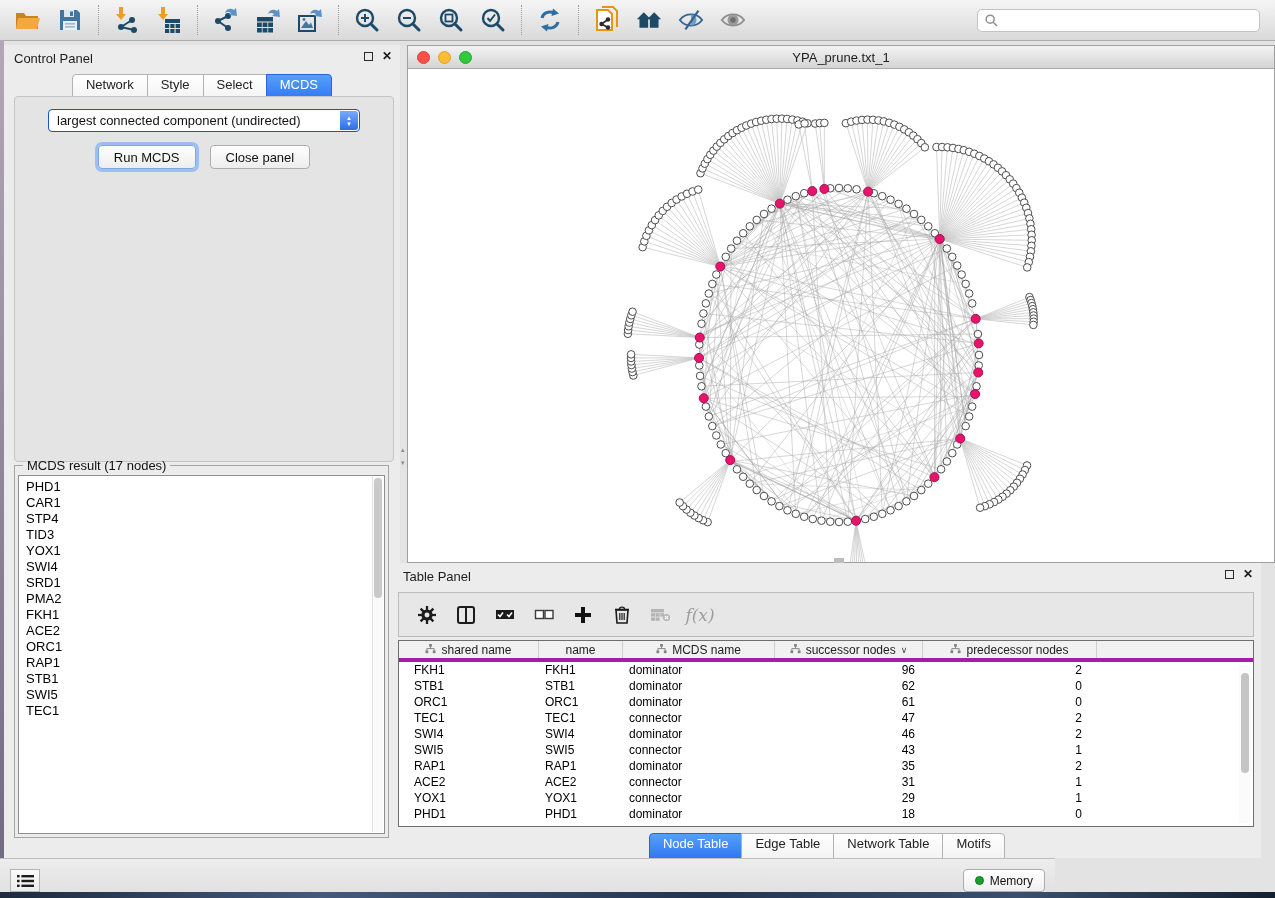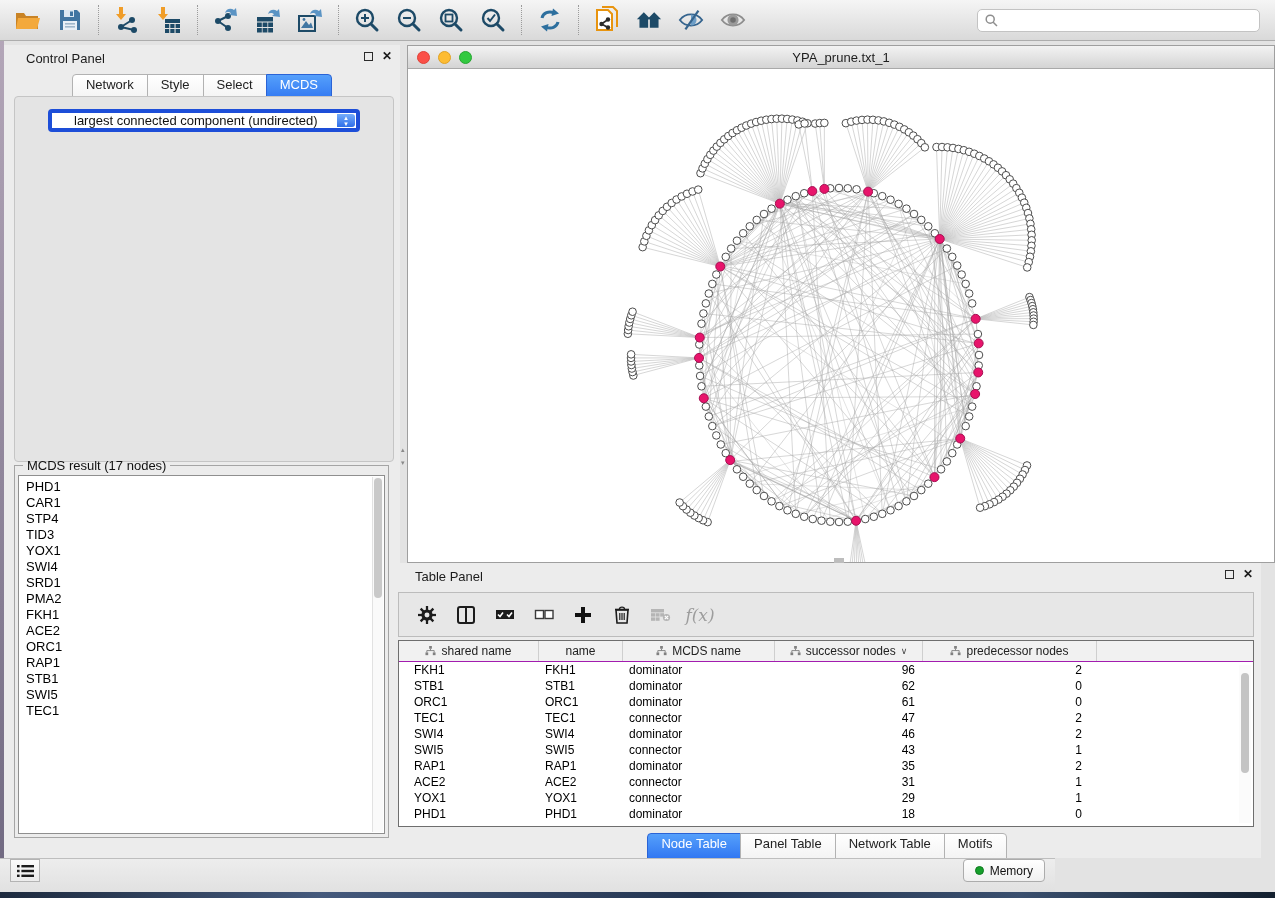--- a/index.html
+++ b/index.html
@@ -23,39 +23,39 @@
 
   
   .left-strip { position:absolute; left:0; top:41px; width:4px; height:851px;
     background:linear-gradient(#b3a6b8,#6f6880); }
   .bottom-strip { position:absolute; left:0; top:892px; width:1275px; height:6px;
     background:linear-gradient(90deg,#1d2a3e,#44597c 25%,#233450 55%,#3a4f6e 80%,#13202f); }
 
   
   .cpanel { position:absolute; left:4px; top:45px; width:396px; height:813px; background:#ececec; }
   .panel-head { position:relative; height:26px; display:flex; align-items:center;
-    font-size:13px; color:#1c1c1c; padding-left:22px; }
+    font-size:13px; color:#1c1c1c; padding-left:10px; }
   .panel-controls { position:absolute; right:8px; top:6px; display:flex; gap:9px; align-items:center; }
   .float-ico { width:9px; height:9px; border:1.5px solid #2b2b2b; display:inline-block; }
   .close-ico { font-size:12px; font-weight:bold; color:#1b1b1b; line-height:10px; }
 
   .seg { display:flex; }
   .seg .tab { height:31px; line-height:15px; padding:2px 13px; font-size:13px; color:#222;
     background:linear-gradient(#ffffff,#f1f1f1); border:1px solid #b2b2b2; margin-left:-1px; cursor:default; }
   .seg .tab:first-child { border-radius:4px 0 0 4px; margin-left:0; }
   .seg .tab:last-child { border-radius:0 4px 4px 0; }
   .seg .tab.active { background:linear-gradient(#55a0fb,#2a6ff0); color:#fff; border-color:#2a63d6; }
   .cp-tabs { position:absolute; left:0; top:29px; width:100%; display:flex; justify-content:center; }
 
   .cp-box { position:absolute; left:10px; top:51px; width:380px; height:366px;
     background:#e4e4e4; border:1px solid #c5c5c5; border-radius:4px; }
   .opt-label { margin-top:18px; text-align:center; font-size:13px; color:#111; }
   .select { position:relative; margin:12px auto 0; width:312px; height:23px; background:#fff;
-    border:4px solid #1d4ed8; border-radius:4px; font-size:13px; color:#111;
-    display:flex; align-items:center; padding-left:22px; }
+    border:1px solid #1d4ed8; border-radius:4px; font-size:13px; color:#111;
+    display:flex; align-items:center; padding-left:8px; }
   .select .stepper { position:absolute; right:1px; top:1px; bottom:1px; width:18px;
     background:linear-gradient(#74acfb,#2e6ee9); border-radius:0 3px 3px 0; color:#fff;
     display:flex; flex-direction:column; align-items:center; justify-content:center;
     font-size:7px; line-height:6px; }
   .btnrow { margin-top:13px; display:flex; justify-content:center; gap:14px; }
   .btn { height:24px; padding:3px 15px; font-size:13px; color:#111;
     background:linear-gradient(#ffffff,#ededed); border:1px solid #ადad;
     border:1px solid #adadad; border-radius:4px; }
   .btn.focused { box-shadow:0 0 0 3px rgba(110,165,250,.6); border-color:#7aa8e8; }
 
@@ -88,36 +88,36 @@
   
   .tpanel { position:absolute; left:393px; top:563px; width:868px; height:295px; background:#ececec; }
   .tp-toolbar { position:absolute; left:5px; top:29px; width:856px; height:45px;
     background:#e7e7e7; border:1px solid #bcbcbc; display:flex; align-items:center;
     gap:15px; padding-left:16px; }
   .tpbtn { width:24px; height:24px; display:flex; align-items:center; justify-content:center; }
   .fx { font-family:"DejaVu Serif", serif; font-style:italic; font-size:17px; color:#9d9d9d; }
 
   .datatable { position:absolute; left:5px; top:77px; width:856px; height:187px;
     background:#fff; border:1px solid #6e6e6e; overflow:hidden; }
-  .thead { display:flex; height:21px; border-bottom:1px solid #a21caf; background:#f1f1f1; }
+  .thead { display:flex; height:21px; border-bottom:4px solid #a21caf; background:#f1f1f1; }
   .th { display:flex; align-items:center; justify-content:center; gap:5px; font-size:12px;
     color:#222; border-right:1px solid #cfcfcf; height:100%; }
   .sortv { font-size:9px; color:#444; }
   .trow { display:flex; height:16px; font-size:12px; color:#000; }
   .td { line-height:16px; white-space:nowrap; overflow:hidden; }
   .td.num { text-align:right; }
   .vscroll { position:absolute; right:2px; top:24px; bottom:3px; width:12px; background:#fbfbfb; }
   .vthumb { position:absolute; left:2px; top:8px; width:8px; height:100px; background:#c4c4c4; border-radius:4px; }
 
   .tp-tabs { position:absolute; left:0; top:270px; width:100%; display:flex; justify-content:center; }
 
   
   .statusbar { position:absolute; left:0; top:858px; width:1055px; height:34px;
     background:linear-gradient(#ededed,#e1e1e1); border-top:1px solid #bebebe;
-    display:flex; align-items:flex-start; justify-content:space-between; padding:0 10px; }
+    display:flex; align-items:flex-end; justify-content:space-between; padding:0 10px; }
   .listbtn { width:30px; height:23px; background:linear-gradient(#fbfbfb,#ececec);
     border:1px solid #b4b4b4; display:flex; align-items:center; justify-content:center; }
   .membtn { display:flex; align-items:center; gap:6px; height:23px; padding:0 11px;
     background:linear-gradient(#ffffff,#f0f0f0); border:1px solid #acacac; border-radius:4px;
     font-size:12px; color:#111; }
   .dot { width:9px; height:9px; border-radius:50%; background:#17a02c; border:1px solid #0e7a1f; }
 
   .orgico { flex:0 0 auto; }
 </style>
 </head>
@@ -309,20 +309,24 @@
         </div>
       </div>
 
     <div class="cp-box">
       <div class="select">
         <span>largest connected component (undirected)</span>
         <span class="stepper">
             <span>▴</span>
             <span>▾</span>
           </span>
+      </div>
+      <div class="btnrow">
+        <button class="btn focused">Run MCDS</button>
+        <button class="btn">Close panel</button>
       </div>
     </div>
 
     <fieldset class="mcds">
       <legend>MCDS result (17 nodes)</legend>
       <div class="mcds-list" id="mcds-list">
         <div class="mcds-scroll">
             <div class="mcds-thumb"></div>
           </div>
       <div class="list-item">PHD1</div>
@@ -1201,21 +1205,21 @@
           </div>
         </div>
       <div class="vscroll">
           <div class="vthumb"></div>
         </div>
     </div>
 
     <div class="tp-tabs">
         <div class="seg" id="tp-tabs">
           <span class="tab active">Node Table</span>
-          <span class="tab">Panel Table</span>
+          <span class="tab">Edge Table</span>
           <span class="tab">Network Table</span>
           <span class="tab">Motifs</span>
         </div>
       </div>
   </div>
 
   <div class="statusbar">
     <span class="listbtn">
       <svg width="17" height="14" viewBox="0 0 17 14">
           <g fill="#1c1c1c">

